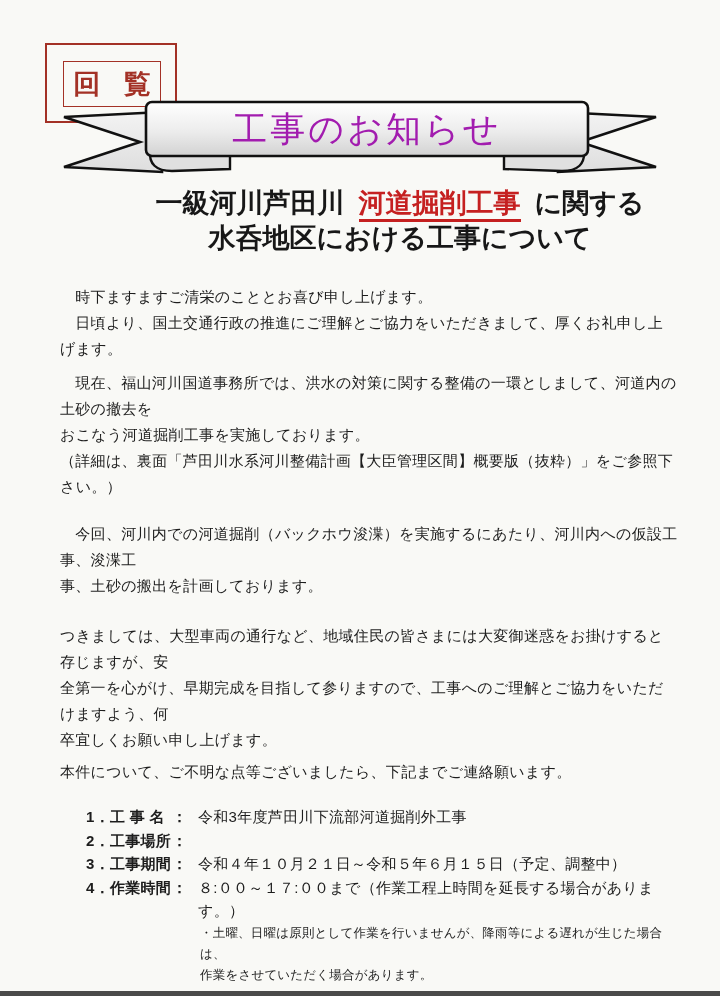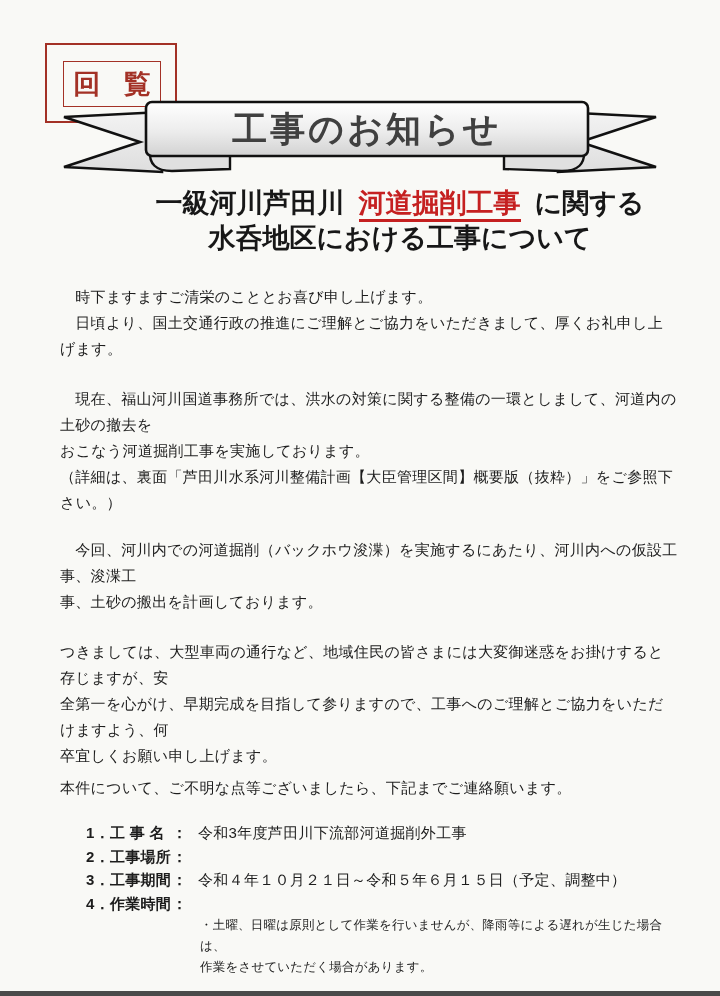--- a/index.html
+++ b/index.html
@@ -25,42 +25,42 @@
     display:flex;align-items:center;justify-content:center;
     color:#a33126;font-size:27px;font-weight:700;letter-spacing:8px;
     text-indent:8px;
   }
   
   .ribbon-wrap{position:absolute;left:58px;top:90px;width:604px;height:88px;}
   .ribbon-wrap svg{position:absolute;left:0;top:0;}
   .banner-title{
     position:absolute;left:88px;top:12px;width:442px;height:54px;
     display:flex;align-items:center;justify-content:center;
-    font-size:35px;font-weight:700;letter-spacing:3px;color:#404040;
+    font-size:35px;font-weight:400;letter-spacing:3px;color:#a21caf;
   }
   
   .doc-title{
     position:absolute;left:0;top:186px;width:720px;
     text-align:center;font-weight:700;font-size:27px;line-height:35px;
     color:#171717;
     padding-left:40px;
   }
   .doc-title .hl{
     font-weight:700;
     border-bottom:3px solid;
     margin:0 14px;
     padding-bottom:1px;
   }
   
   .content{
     position:absolute;left:60px;top:284px;width:618px;
     font-size:15px;line-height:26px;letter-spacing:0.3px;color:#1d1d1d;
   }
   .para{white-space:pre-line;}
-  .para.p1{margin-bottom:24px;}
+  .para.p1{margin-bottom:8px;}
   .para.p2{margin-bottom:21px;}
   .para.p3{margin-bottom:22px;}
   .para.p4{margin-bottom:6px;margin-top:24px;}
   
   .overview{margin-top:20px;}
   .overview-heading{font-weight:700;font-size:15.5px;margin-bottom:3px;}
   .ov-list{margin-left:26px;}
   .ov-row{display:flex;line-height:23.5px;font-size:15px;}
   .ov-label{font-weight:700;width:86px;flex:none;}
   .ov-colon{width:26px;flex:none;font-weight:700;}
@@ -133,20 +133,21 @@
           <span class="ov-colon">：</span>
         </div>
         <div class="ov-row">
           <span class="ov-label">3．工事期間</span>
           <span class="ov-colon">：</span>
           <span class="ov-value">令和４年１０月２１日～令和５年６月１５日（予定、調整中）</span>
         </div>
         <div class="ov-row">
           <span class="ov-label">4．作業時間</span>
           <span class="ov-colon">：</span>
+          <span class="ov-value">８:００～１７:００まで（作業工程上時間を延長する場合があります。）</span>
         </div>
         <div class="ov-note">・土曜、日曜は原則として作業を行いませんが、降雨等による遅れが生じた場合は、
 作業をさせていただく場合があります。</div>
 
       </div>
     </div>
 
   </div>
 
 </div>

